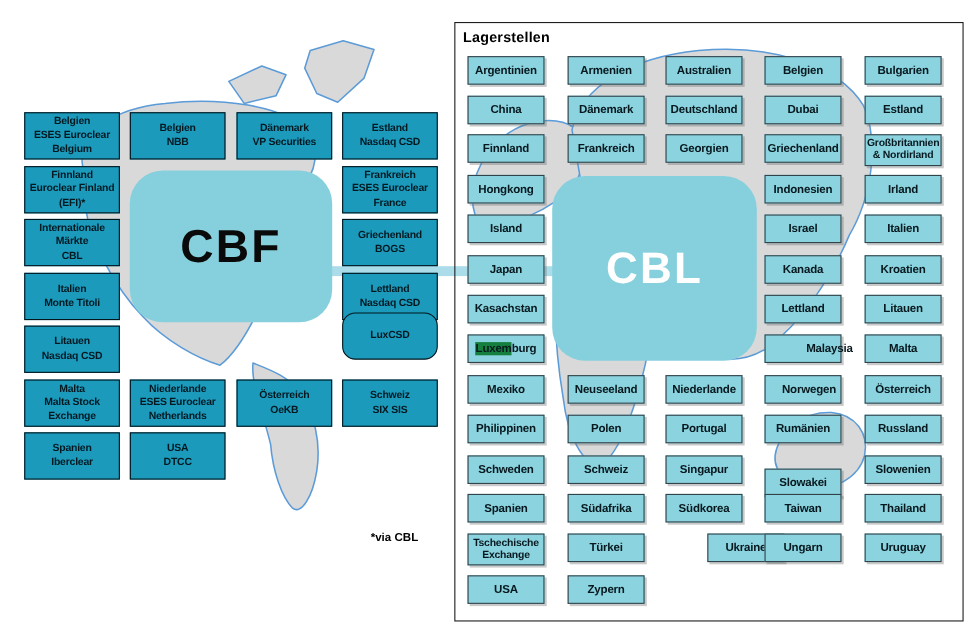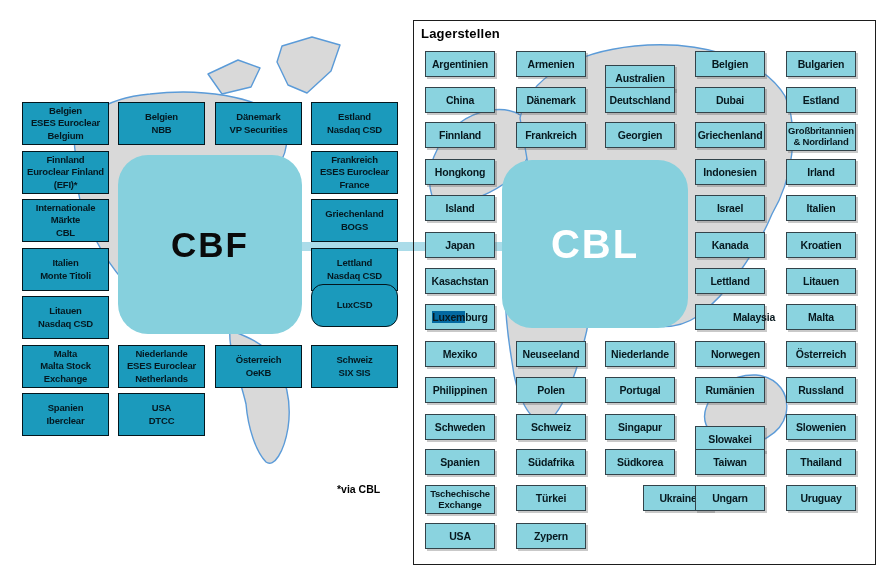--- a/index.html
+++ b/index.html
@@ -6,38 +6,38 @@
   body{
     width:884px;height:577px;position:relative;overflow:hidden;background:#ffffff;
     font-family:"Liberation Sans", sans-serif;
   }
   .stage{position:absolute;inset:0;width:884px;height:577px;}
   svg.map{position:absolute;left:0;top:0;z-index:0;}
   .band{position:absolute;left:301px;top:242px;width:202px;height:9px;background:#abdce9;z-index:1;}
   .panel{position:absolute;left:413px;top:20px;width:463px;height:545px;border:1.5px solid #1d1d1d;z-index:2;box-sizing:border-box;background:transparent;}
   .panel-title{position:absolute;left:421px;top:26px;font-size:13px;font-weight:bold;color:#000;z-index:4;letter-spacing:.2px;}
   .hub{position:absolute;border-radius:30px;background:#86d0dd;display:flex;align-items:center;justify-content:center;font-weight:bold;z-index:2;letter-spacing:2px;}
-  .hub.cbf{left:118px;top:155px;width:184px;height:179px;color:#0a0a0a;font-size:35px;}
+  .hub.cbf{left:118px;top:155px;width:184px;height:138px;color:#0a0a0a;font-size:42px;}
   .hub.cbl{left:502px;top:160px;width:186px;height:168px;color:#ffffff;font-size:40px;}
   .mbox{
     position:absolute;width:87px;height:43px;box-sizing:border-box;
     background:#1b9abc;border:1px solid #03161d;color:#041820;
     display:flex;align-items:center;justify-content:center;text-align:center;
     font-weight:bold;font-size:9.5px;line-height:1.3;white-space:pre-line;
     z-index:3;letter-spacing:-0.2px;
   }
   .cbox{
     position:absolute;width:70px;height:26px;box-sizing:border-box;
     background:#8ad3df;border:1px solid #33434a;color:#07181e;
     display:flex;align-items:center;justify-content:center;text-align:center;
     font-weight:bold;font-size:10.5px;line-height:1.15;white-space:pre-line;
     z-index:3;box-shadow:2px 2px 0 rgba(100,100,100,.35);letter-spacing:-0.2px;
   }
   .cbox.two-line{font-size:9.5px;height:29px;}
-  .hl{background:#0369a1;}
+  .hl{background:#15803d;}
   .footnote{position:absolute;left:337px;top:483px;font-size:10.5px;font-weight:bold;color:#000;z-index:3;}
 </style>
 </head>
 <body>
 
 <div class="stage">
 
   <svg class="map" width="884" height="577" viewBox="0 0 884 577">
     <g fill="#d9d9d9" stroke="#5b9bd8" stroke-width="1.4" stroke-linejoin="round">
       <path d="M282,46 L312,37 L340,45 L331,71 L307,93 L288,85 L277,62 Z"></path>
@@ -120,21 +120,21 @@
       <div class="cbox" style="left: 425px; top: 523px;">USA</div>
       <div class="cbox" style="left: 516px; top: 51px;">Armenien</div>
       <div class="cbox" style="left: 516px; top: 87px;">Dänemark</div>
       <div class="cbox" style="left: 516px; top: 122px;">Frankreich</div>
       <div class="cbox" style="left: 516px; top: 341px;">Neuseeland</div>
       <div class="cbox" style="left: 516px; top: 377px;">Polen</div>
       <div class="cbox" style="left: 516px; top: 414px;">Schweiz</div>
       <div class="cbox" style="left: 516px; top: 449px;">Südafrika</div>
       <div class="cbox" style="left: 516px; top: 485px;">Türkei</div>
       <div class="cbox" style="left: 516px; top: 523px;">Zypern</div>
-      <div class="cbox" style="left: 605px; top: 65px;">Australien</div>
+      <div class="cbox" style="left: 605px; top: 51px;">Australien</div>
       <div class="cbox" style="left: 605px; top: 87px;">Deutschland</div>
       <div class="cbox" style="left: 605px; top: 122px;">Georgien</div>
       <div class="cbox" style="left: 605px; top: 341px;">Niederlande</div>
       <div class="cbox" style="left: 605px; top: 377px;">Portugal</div>
       <div class="cbox" style="left: 605px; top: 414px;">Singapur</div>
       <div class="cbox" style="left: 605px; top: 449px;">Südkorea</div>
       <div class="cbox" style="left: 605px; top: 485px; margin-left: 38px;">Ukraine</div>
       <div class="cbox" style="left: 695px; top: 51px;">Belgien</div>
       <div class="cbox" style="left: 695px; top: 87px;">Dubai</div>
       <div class="cbox" style="left: 695px; top: 122px;">Griechenland</div>

